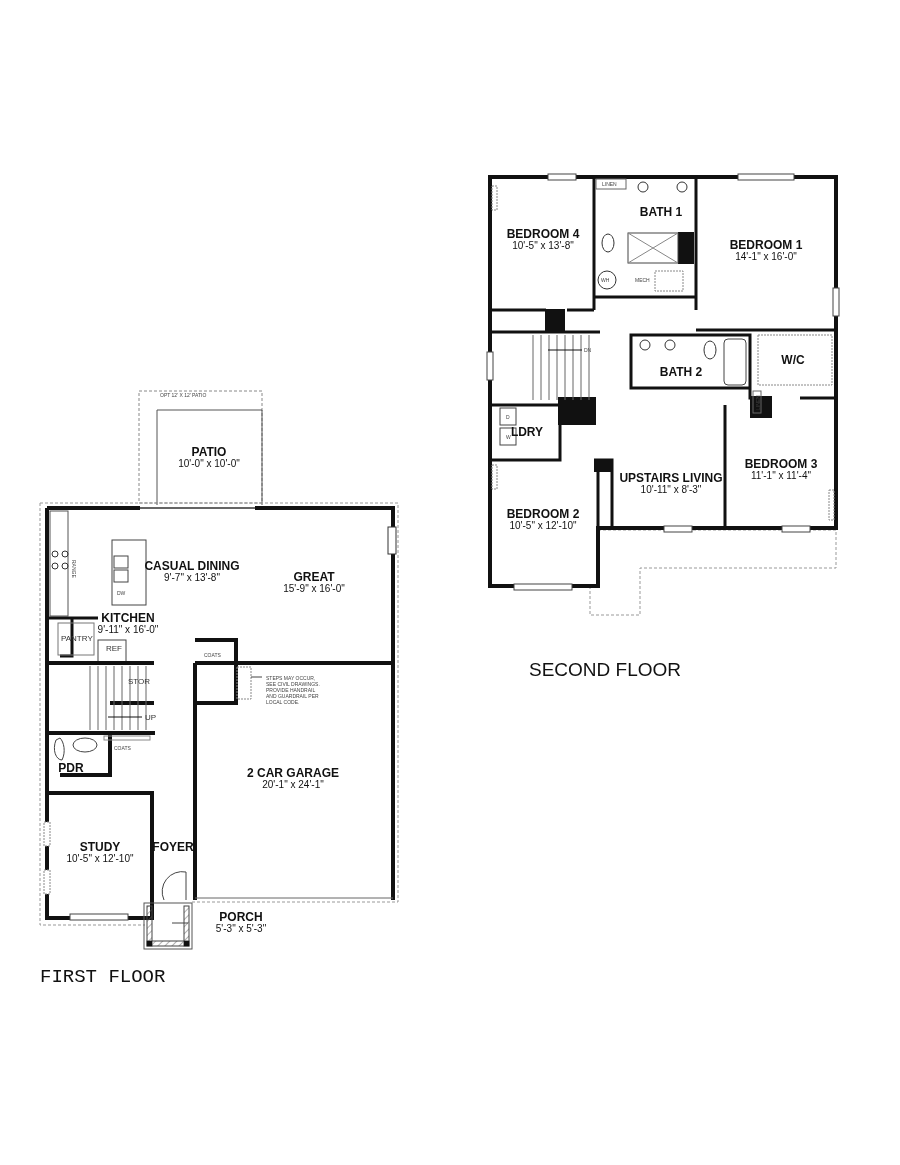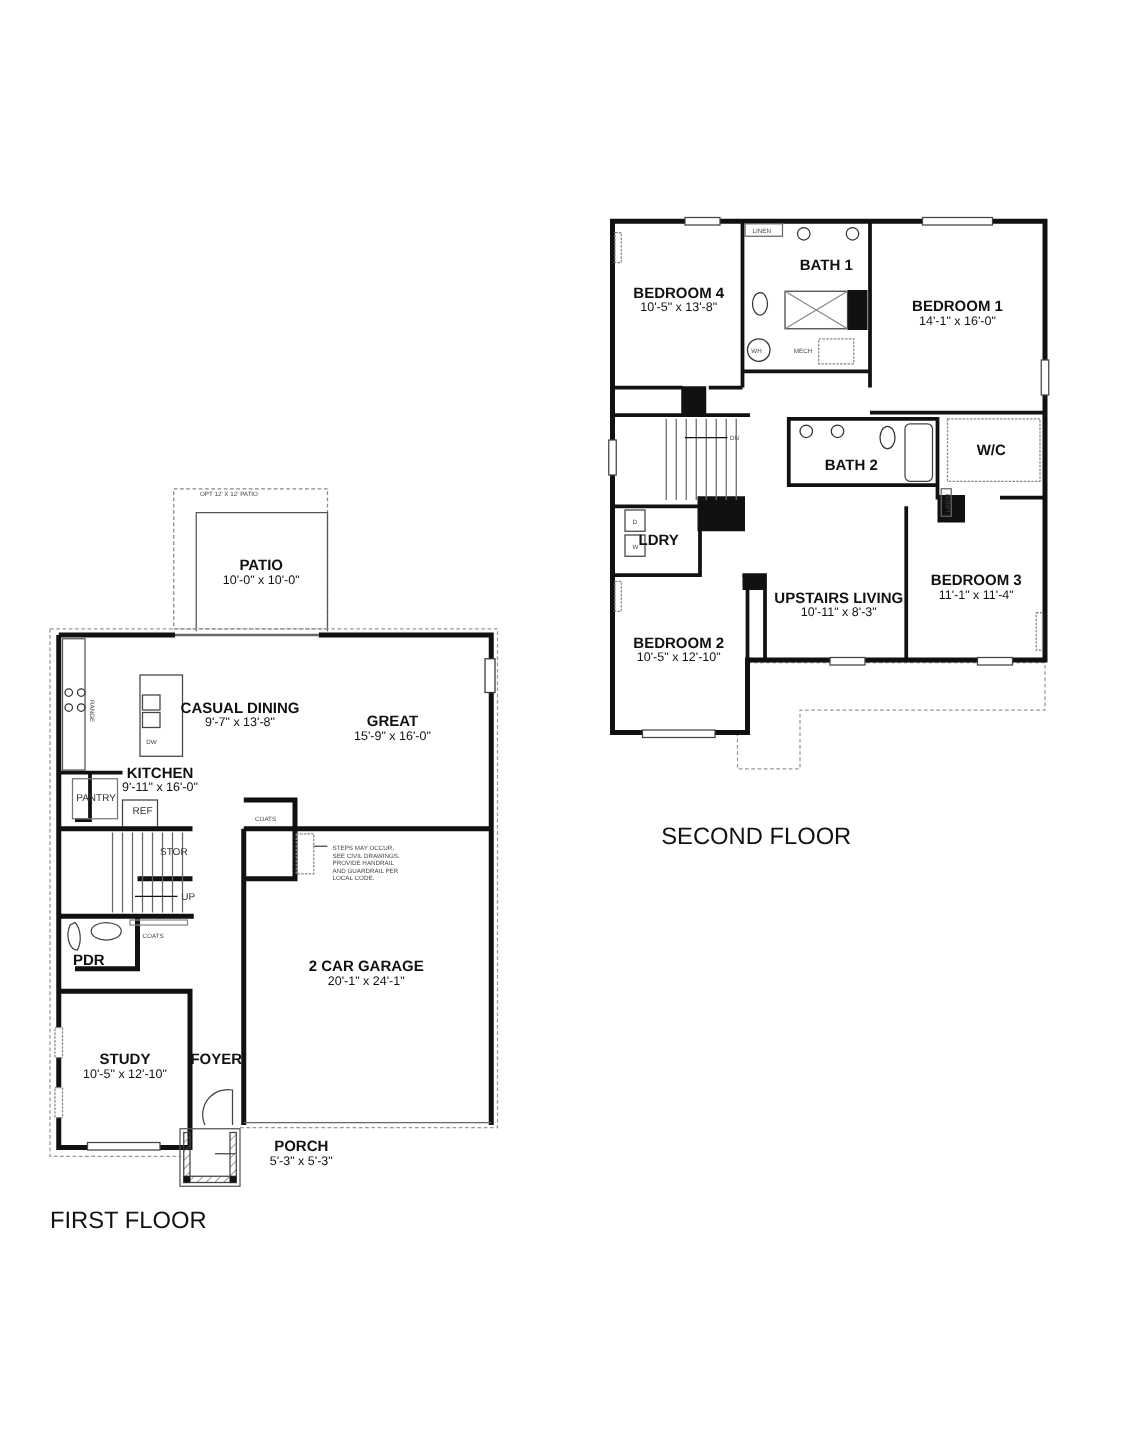--- a/index.html
+++ b/index.html
@@ -207,14 +207,14 @@
     <text class="room-name" x="527" y="436" text-anchor="middle">LDRY</text>
     <text class="room-name" x="781" y="468" text-anchor="middle">BEDROOM 3</text>
     <text class="room-dim" x="781" y="479" text-anchor="middle">11'-1" x 11'-4"</text>
     <text class="room-name" x="671" y="482" text-anchor="middle">UPSTAIRS LIVING</text>
     <text class="room-dim" x="671" y="493" text-anchor="middle">10'-11" x 8'-3"</text>
     <text class="room-name" x="543" y="518" text-anchor="middle">BEDROOM 2</text>
     <text class="room-dim" x="543" y="529" text-anchor="middle">10'-5" x 12'-10"</text>
   </g>
 </svg>
 
-<div class="floor-title" style="left:40px; top:966px;">FIRST FLOOR</div>
+<div class="floor-title" style="left:40px; top:966px;font-family:Liberation Mono, monospace;">FIRST FLOOR</div>
 <div class="floor-title" style="left:489px; top:659px;margin-left:40px;">SECOND FLOOR</div>
 
 </body></html>

